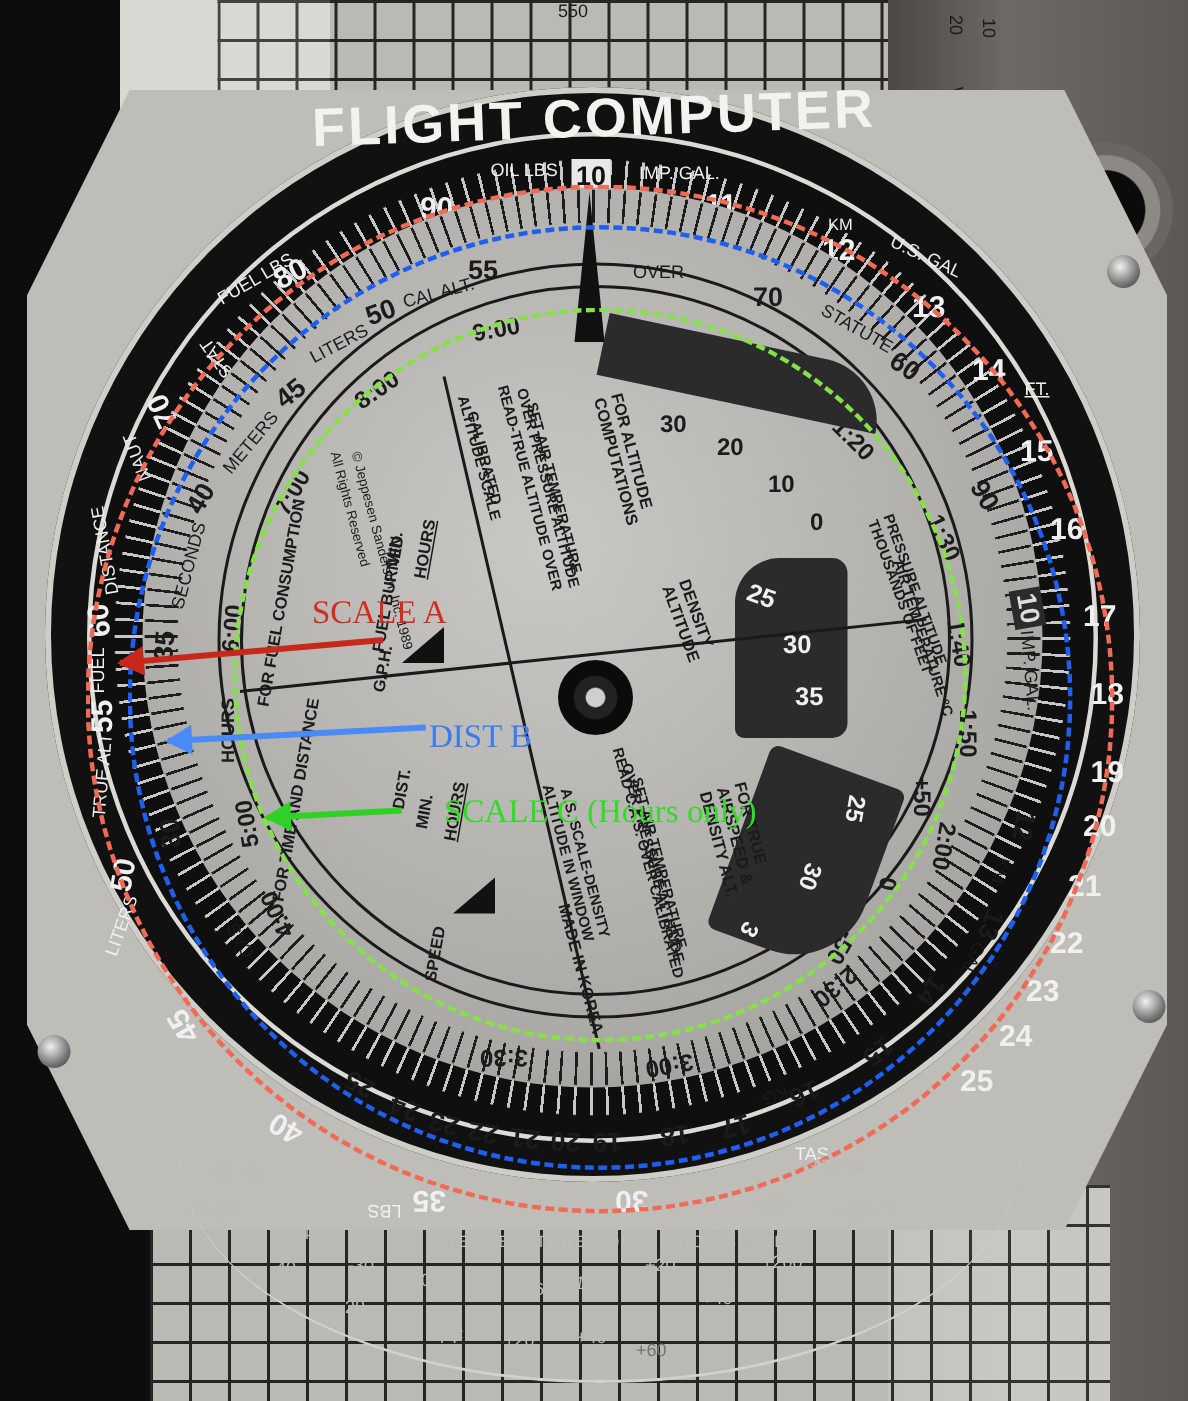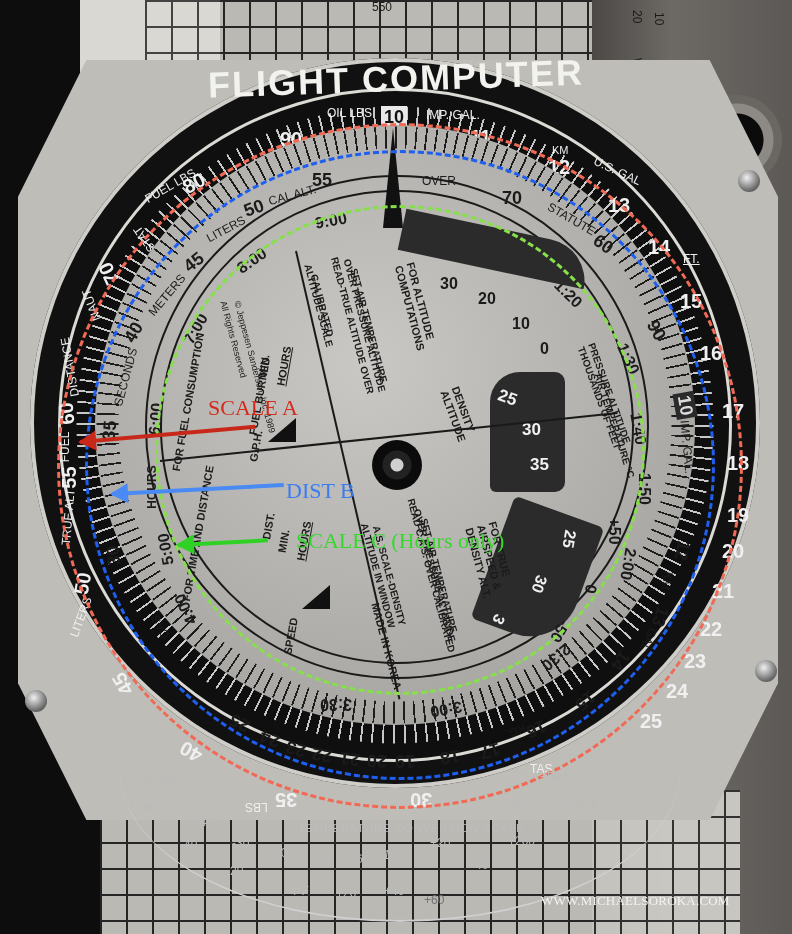--- a/index.html
+++ b/index.html
@@ -284,14 +284,13 @@
   <span class="lbl" style="left:180px;top:838px;color:#bbb;">-40</span>
   <span class="lbl" style="left:226px;top:864px;color:#bbb;">-20</span>
   <span class="lbl" style="left:290px;top:884px;color:#bbb;">4°F</span>
   <span class="lbl" style="left:336px;top:886px;color:#bbb;">+20</span>
   <span class="lbl" style="left:384px;top:884px;color:#bbb;">+40</span>
   <span class="lbl" style="left:424px;top:876px;color:#737373;margin-top:17px;">+60</span>
   <span class="lbl" style="left:468px;top:858px;color:#bbb;">+40</span>
   <span class="lbl" style="left:508px;top:834px;color:#bbb;">+200</span>
   <span class="lbl" style="left:556px;top:800px;color:#bbb;">+120 °F</span>
 
-  <div class="watermark">WWW.MICHAELSOROKA.COM</div>
 </div>
 
 </body></html>

